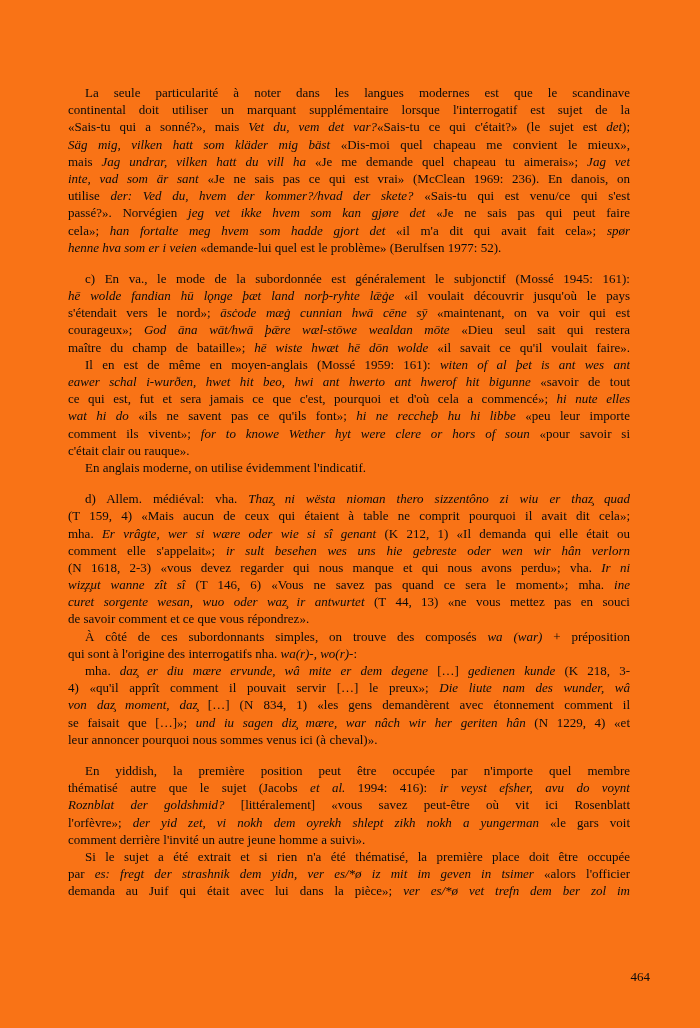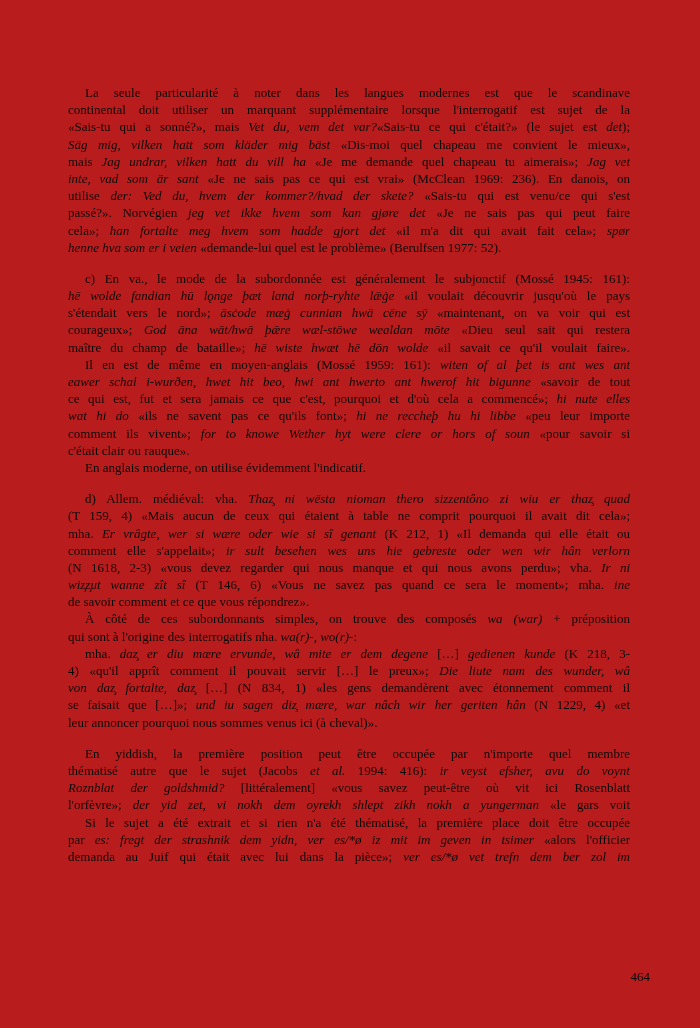--- a/index.html
+++ b/index.html
@@ -4,21 +4,21 @@
 <style>
   html, body {
     margin: 0;
     padding: 0;
     background: #ffffff;
   }
   .page {
     position: relative;
     width: 700px;
     height: 1028px;
-    background: #b91c1c;
+    background: #f97316;
     font-family: "Liberation Serif", "DejaVu Serif", serif;
     color: #0b0b0b;
     overflow: hidden;
   }
   .textblock {
     position: absolute;
     left: 68px;
     top: 84px;
     width: 562px;
     font-size: 13px;
@@ -82,38 +82,40 @@
       <div class="para">
         <div class="line first last"><span class="ro">En anglais moderne, on utilise évidemment l'indicatif.</span></div>
       </div>
       <div class="para gap">
         <div class="line first"><span class="ro">d) Allem. médiéval: vha. </span><span class="it">Thaz̧ ni wësta nioman thero sizzentôno zi wiu er thaz̧ quad</span></div>
         <div class="line"><span class="ro">(T 159, 4) «Mais aucun de ceux qui étaient à table ne comprit pourquoi il avait dit cela»;</span></div>
         <div class="line"><span class="ro">mha. </span><span class="it">Er vrâgte, wer si wære oder wie si sî genant</span><span class="ro"> (K 212, 1) «Il demanda qui elle était ou</span></div>
         <div class="line"><span class="ro">comment elle s'appelait»; </span><span class="it">ir sult besehen wes uns hie gebreste oder wen wir hân verlorn</span></div>
         <div class="line"><span class="ro">(N 1618, 2-3) «vous devez regarder qui nous manque et qui nous avons perdu»; vha. </span><span class="it">Ir ni</span></div>
         <div class="line"><span class="it">wiz̧z̧ut wanne zît sî</span><span class="ro"> (T 146, 6) «Vous ne savez pas quand ce sera le moment»; mha. </span><span class="it">ine</span></div>
+        <div class="line"><span class="it">curet sorgente wesan, wuo oder waz̧ ir antwurtet</span><span class="ro"> (T 44, 13) «ne vous mettez pas en souci</span></div>
         <div class="line last"><span class="ro">de savoir comment et ce que vous répondrez».</span></div>
       </div>
       <div class="para">
         <div class="line first"><span class="ro">À côté de ces subordonnants simples, on trouve des composés </span><span class="it">wa (war)</span><span class="ro"> + préposition</span></div>
         <div class="line last"><span class="ro">qui sont à l'origine des interrogatifs nha. </span><span class="it">wa(r)-, wo(r)-</span><span class="ro">:</span></div>
       </div>
       <div class="para">
         <div class="line first"><span class="ro">mha. </span><span class="it">daz̧ er diu mære ervunde, wâ mite er dem degene</span><span class="ro"> […] </span><span class="it">gedienen kunde</span><span class="ro"> (K 218, 3-</span></div>
         <div class="line"><span class="ro">4) «qu'il apprît comment il pouvait servir […] le preux»; </span><span class="it">Die liute nam des wunder, wâ</span></div>
-        <div class="line"><span class="it">von daz̧ fortalte, daz̧</span><span class="ro"> […] (N 834, 1) «les gens demandèrent avec étonnement comment il</span></div>
+        <div class="line"><span class="it">von daz̧ moment, daz̧</span><span class="ro"> […] (N 834, 1) «les gens demandèrent avec étonnement comment il</span></div>
         <div class="line"><span class="ro">se faisait que […]»; </span><span class="it">und iu sagen diz̧ mære, war nâch wir her geriten hân</span><span class="ro"> (N 1229, 4) «et</span></div>
         <div class="line last"><span class="ro">leur annoncer pourquoi nous sommes venus ici (à cheval)».</span></div>
       </div>
       <div class="para gap">
         <div class="line first"><span class="ro">En yiddish, la première position peut être occupée par n'importe quel membre</span></div>
         <div class="line"><span class="ro">thématisé autre que le sujet (Jacobs </span><span class="it">et al.</span><span class="ro"> 1994: 416): </span><span class="it">ir veyst efsher, avu do voynt</span></div>
         <div class="line"><span class="it">Roznblat der goldshmid?</span><span class="ro"> [littéralement] «vous savez peut-être où vit ici Rosenblatt</span></div>
         <div class="line"><span class="ro">l'orfèvre»; </span><span class="it">der yid zet, vi nokh dem oyrekh shlept zikh nokh a yungerman</span><span class="ro"> «le gars voit</span></div>
+        <div class="line last"><span class="ro">comment derrière l'invité un autre jeune homme a suivi».</span></div>
       </div>
       <div class="para">
         <div class="line first"><span class="ro">Si le sujet a été extrait et si rien n'a été thématisé, la première place doit être occupée</span></div>
         <div class="line"><span class="ro">par </span><span class="it">es: fregt der strashnik dem yidn, ver es/*ø iz mit im geven in tsimer</span><span class="ro"> «alors l'officier</span></div>
         <div class="line"><span class="ro">demanda au Juif qui était avec lui dans la pièce»; </span><span class="it">ver es/*ø vet trefn dem ber zol im</span></div>
       </div>
     </div>
   <div class="pageno">464</div>
 </div>
 

